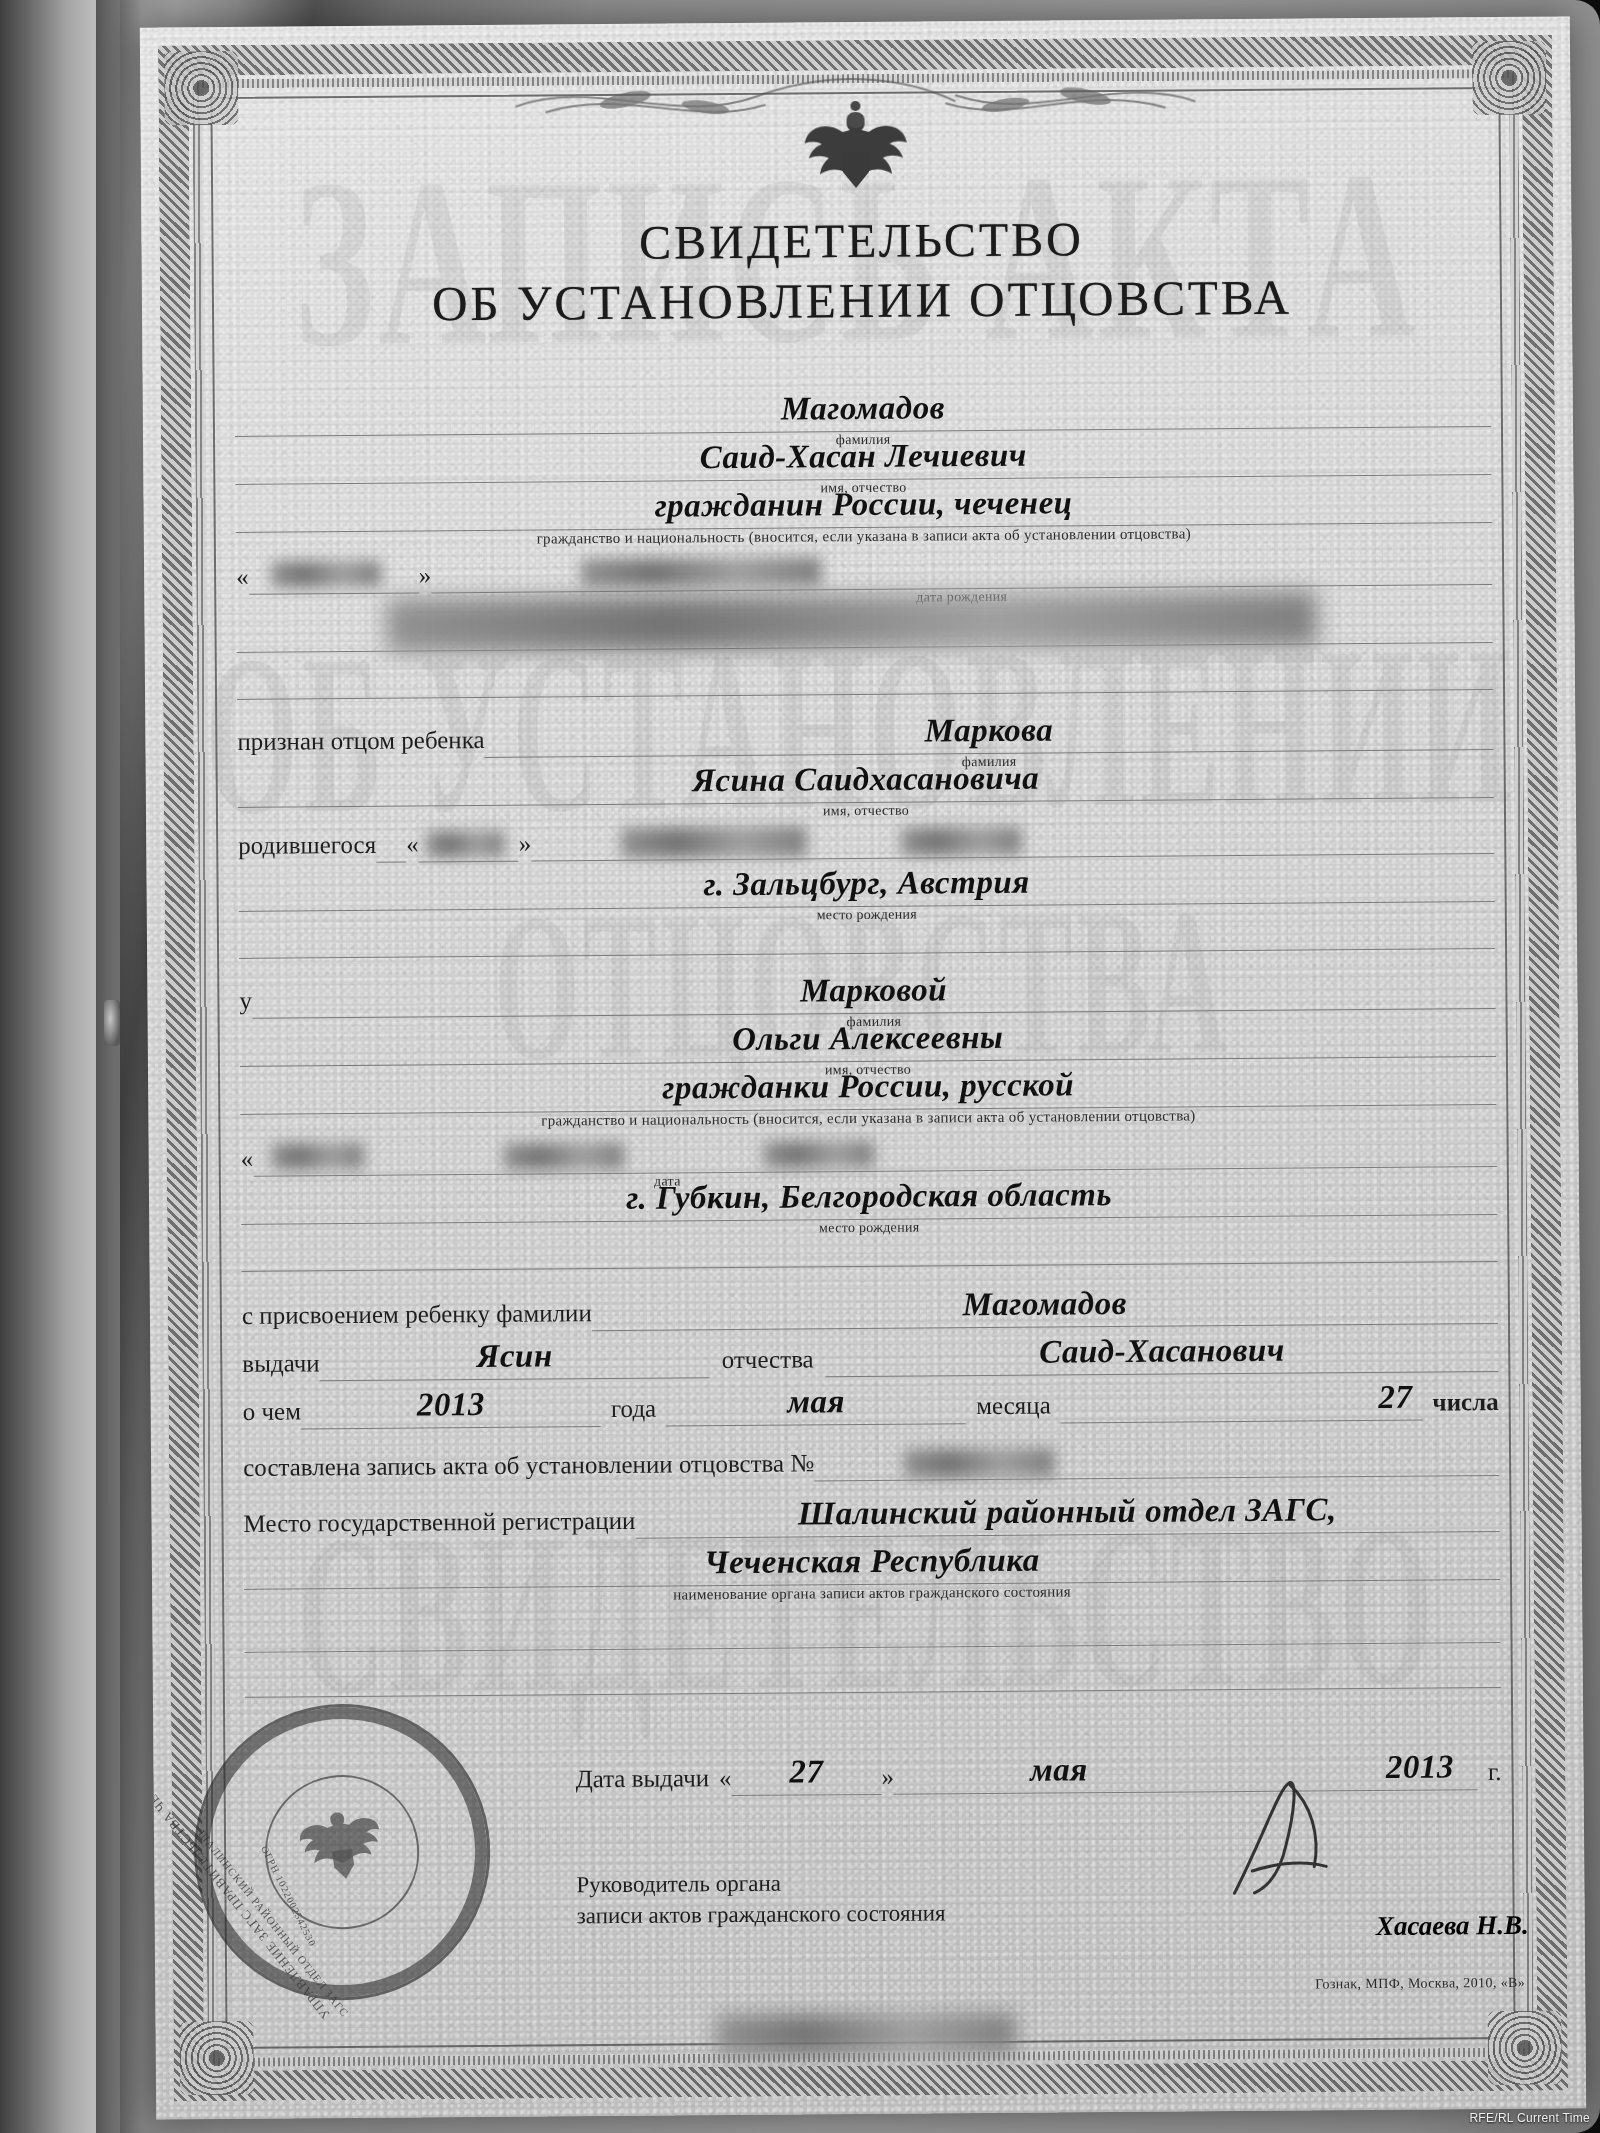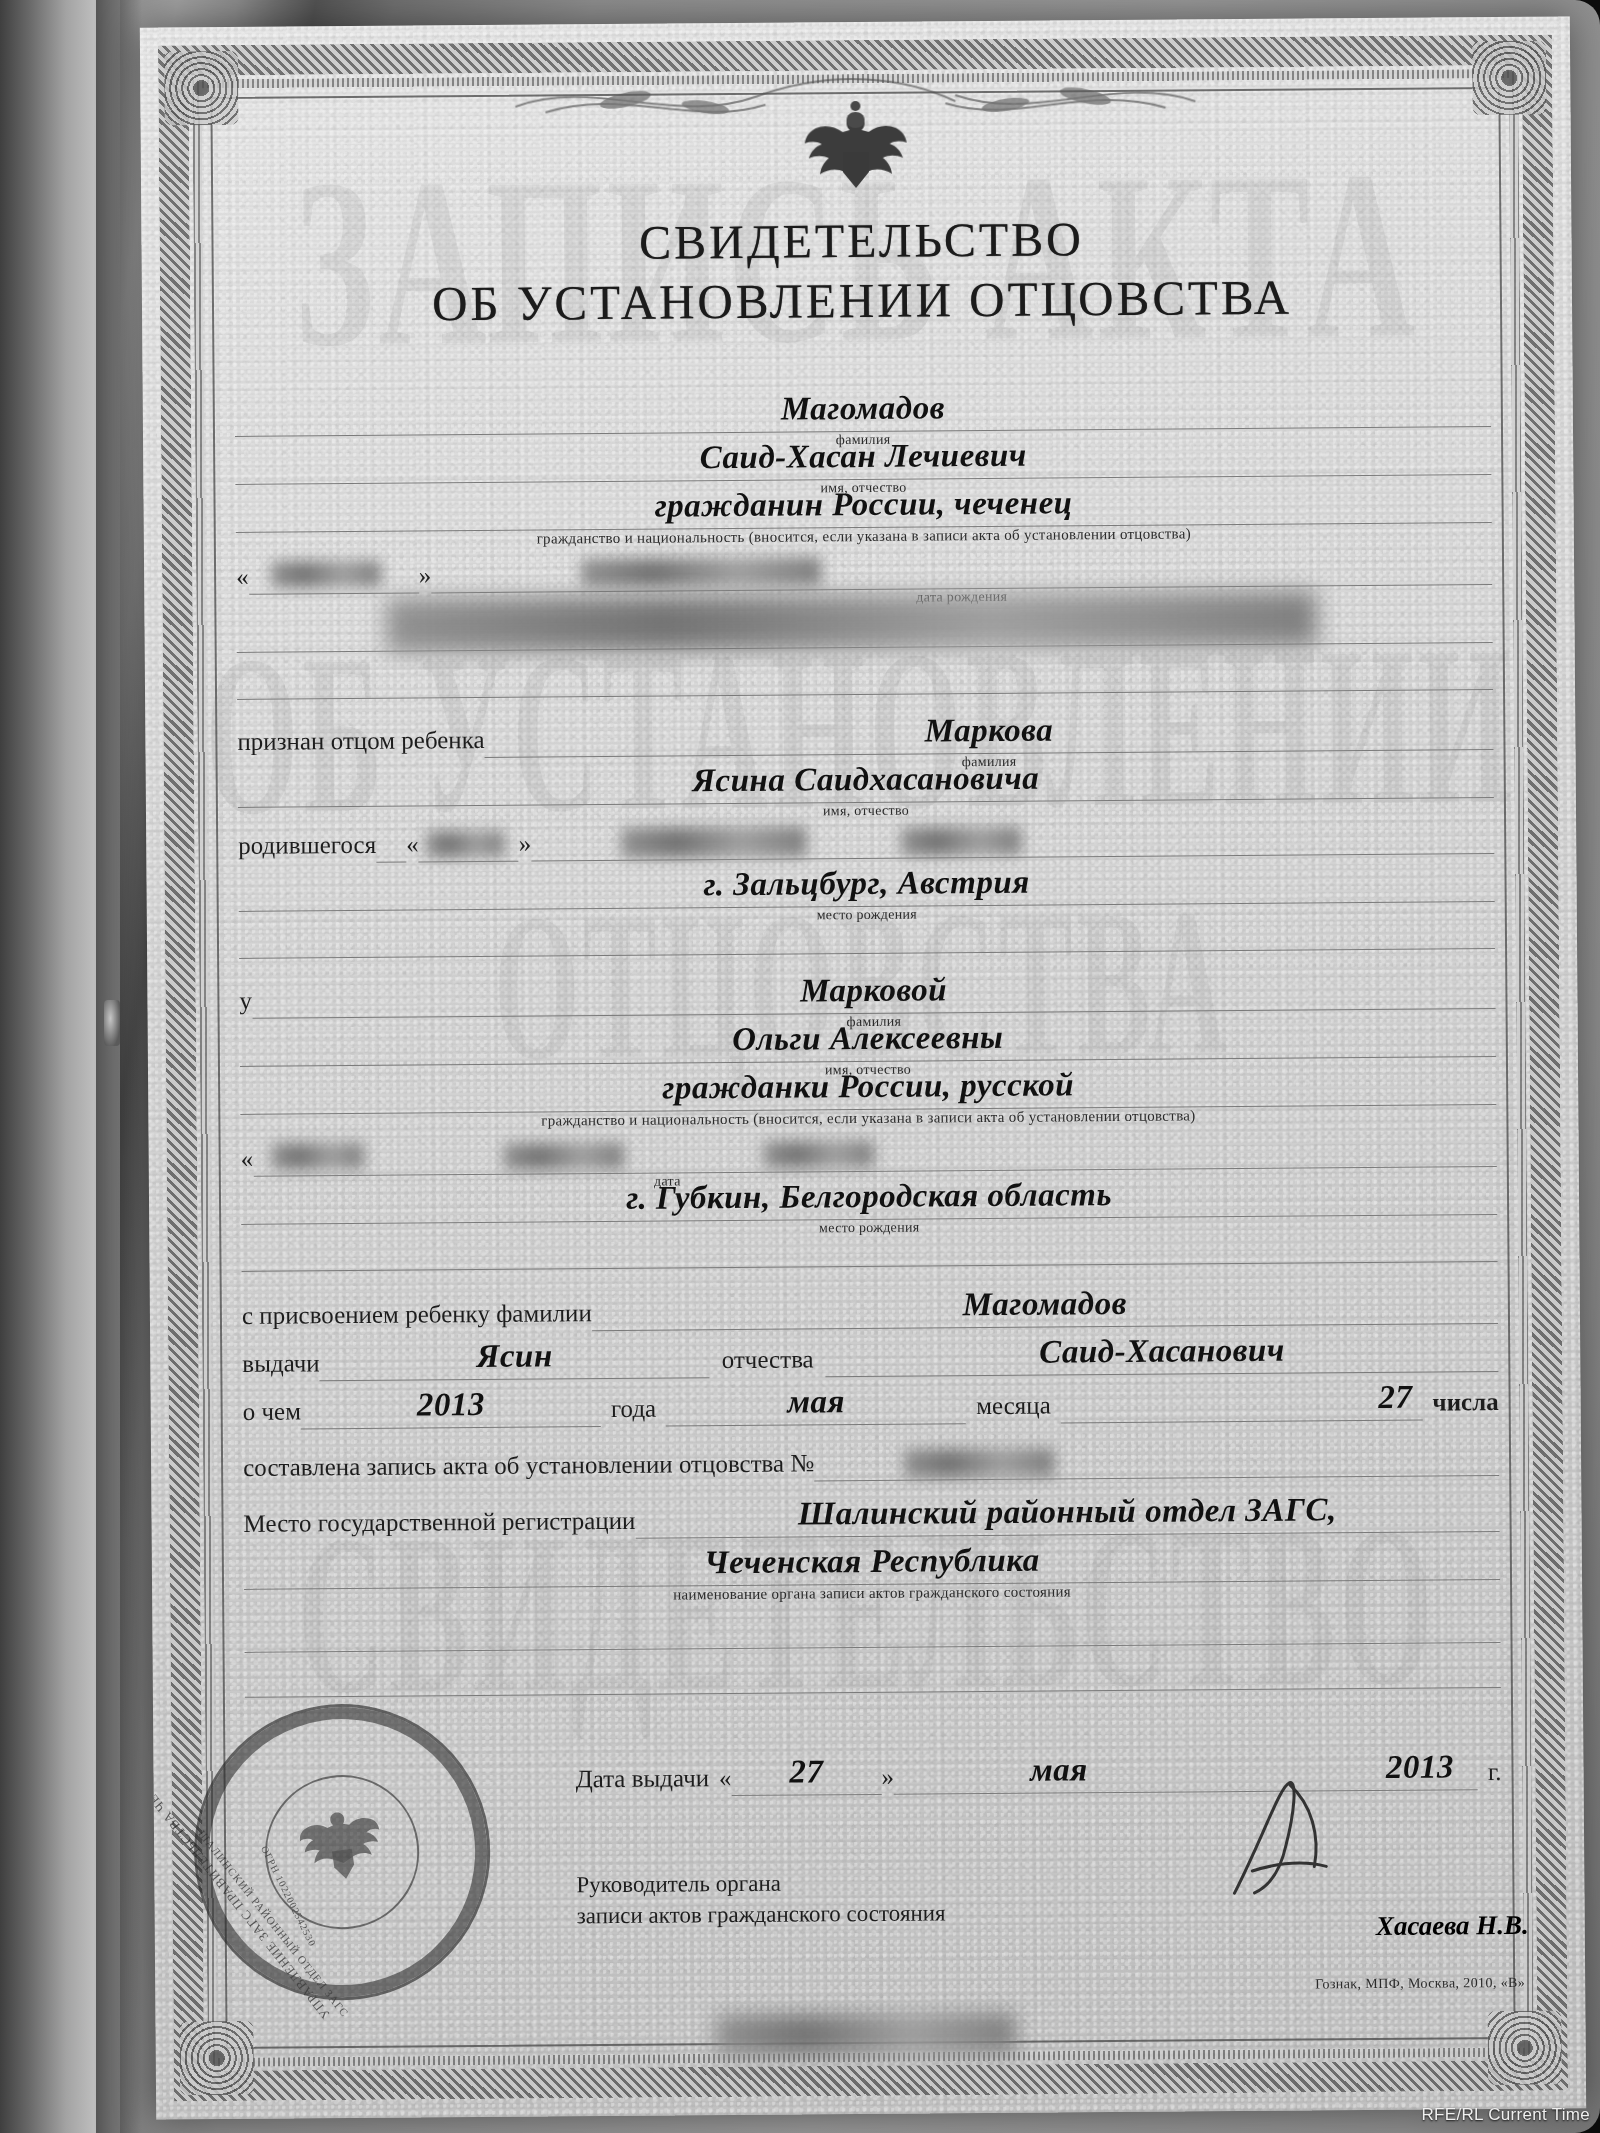--- a/index.html
+++ b/index.html
@@ -321,21 +321,21 @@
     line-height: 1.35;
   }
 
   
   .credit {
     position: absolute;
     right: 10px;
     bottom: 8px;
     color: #f0f0f0;
     font-family: "Liberation Sans", sans-serif;
-    font-size: 17px;
+    font-size: 12px;
     text-shadow: 0 1px 2px rgba(0,0,0,.9);
     letter-spacing: .3px;
   }
 </style>
 </head>
 <body>
 
 <div class="photo">
 
   <div class="spine"></div>

